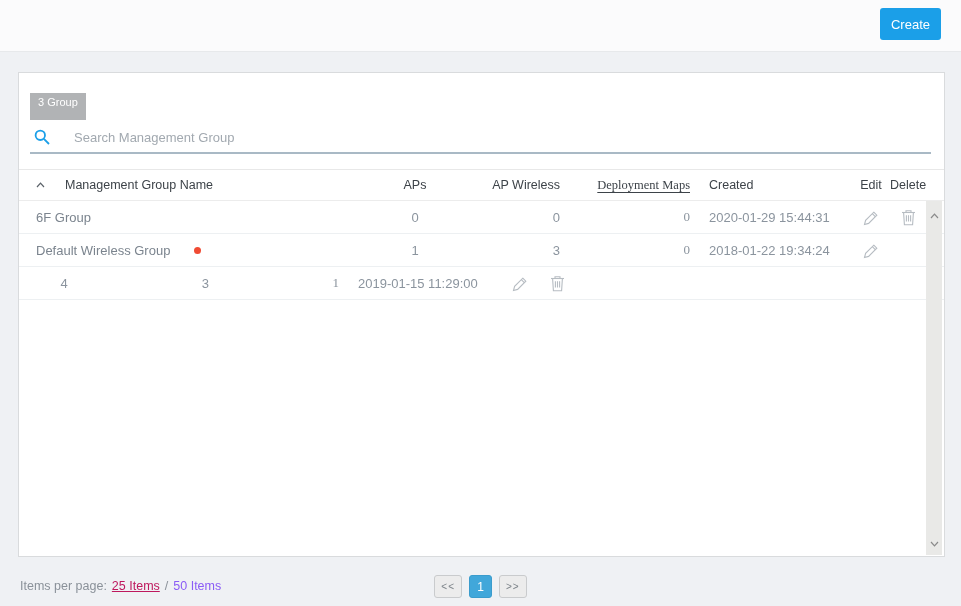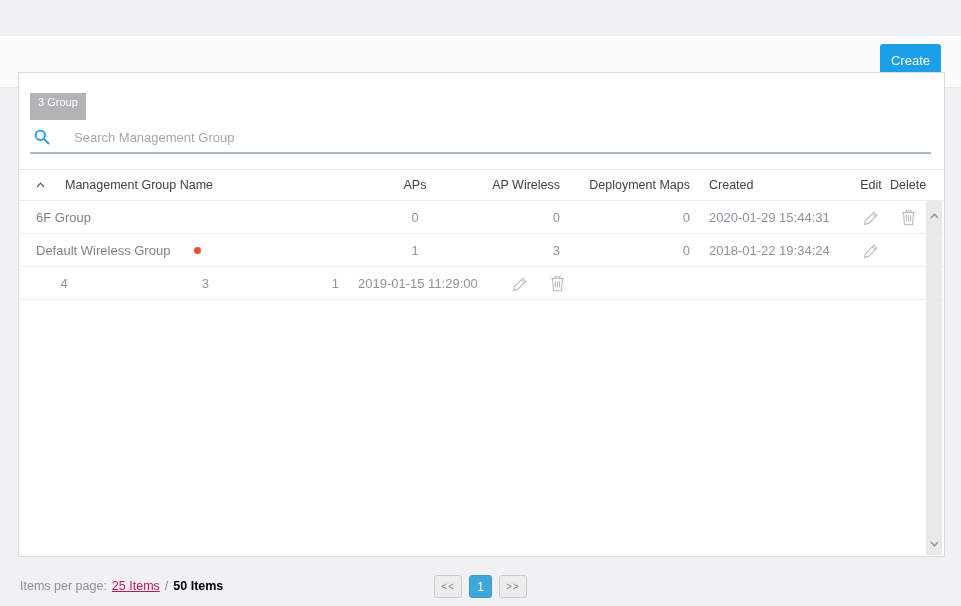--- a/index.html
+++ b/index.html
@@ -9,21 +9,20 @@
     background: #eff1f4;
     font-family: "Liberation Sans", sans-serif;
     overflow: hidden;
   }
 
   
   .topbar {
     position: absolute; top: 0; left: 0; width: 961px; height: 52px;
     background: #fbfbfc;
     border-bottom: 1px solid #e7e9eb;
-    margin-top: 36px;
   }
   .create-btn {
     position: absolute; top: 8px; right: 20px;
     width: 61px; height: 32px;
     background: var(--accent-blue, #1b9fe8);
     color: #fff; border: none; border-radius: 3px;
     font-size: 13px; font-family: inherit; cursor: pointer;
   }
 
   
@@ -64,21 +63,21 @@
   }
   .trow {
     height: 33px;
     border-bottom: 1px solid #edf0f2;
     font-size: 13px; color: #8b949e;
   }
   .col { overflow: hidden; white-space: nowrap; }
   .c-name  { flex: 1; padding-left: 17px; display: flex; align-items: center; gap: 20px; }
   .c-aps   { width: 90px;  text-align: center; }
   .c-prof  { width: 100px; text-align: right; }
-  .c-maps  { width: 130px; text-align: right; }
+  .c-maps  { width: 130px; text-align: right; font-family: Liberation Serif, serif; }
   .c-created { width: 162px; padding-left: 19px; text-align: left; }
   .c-edit  { width: 38px; text-align: center; }
   .c-del   { width: 36px; text-align: center; }
   .hlink { text-decoration: underline; text-underline-offset: 3px; cursor: pointer; }
   .sort-icon { display: inline-flex; cursor: pointer; }
   .row-name { color: #7b848e; }
   .dot {
     display: inline-block; width: 7px; height: 7px; border-radius: 50%;
     background: var(--alert-dot, #f04b33); margin-left: 4px;
   }
@@ -94,21 +93,21 @@
 
   
   .footer-left {
     position: absolute; left: 20px; top: 579px;
     font-size: 12.5px; color: #8a9199;
     display: flex; gap: 5px; align-items: baseline;
   }
   .footer-left a {
     color: #be185d; text-decoration: underline; cursor: pointer;
   }
-  .footer-left .total { color: #000000; font-weight: bold; text-align: center; }
+  .footer-left .total { color: #8b5cf6; font-weight: normal; text-align: center; }
   .pager {
     position: absolute; left: 0; top: 575px; width: 961px;
     display: flex; justify-content: center; gap: 7px;
   }
   .pager button {
     min-width: 26px; height: 23px; padding: 0 6px;
     background: #ececec; border: 1px solid #c9cbcd; border-radius: 3px;
     color: #7b8288; font-size: 10px; font-family: inherit;
     letter-spacing: 1px; cursor: pointer;
   }

